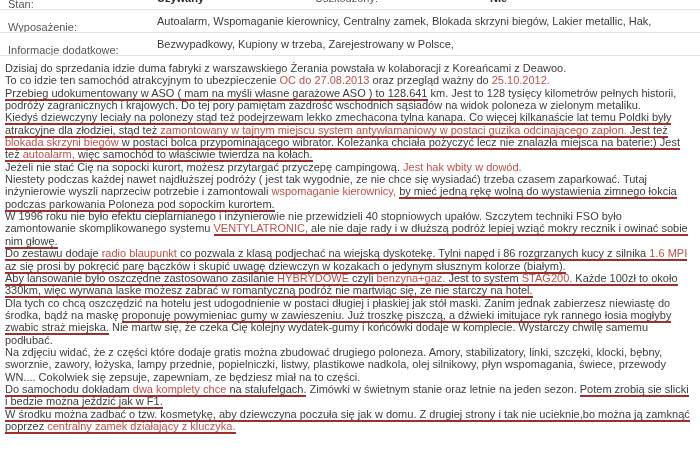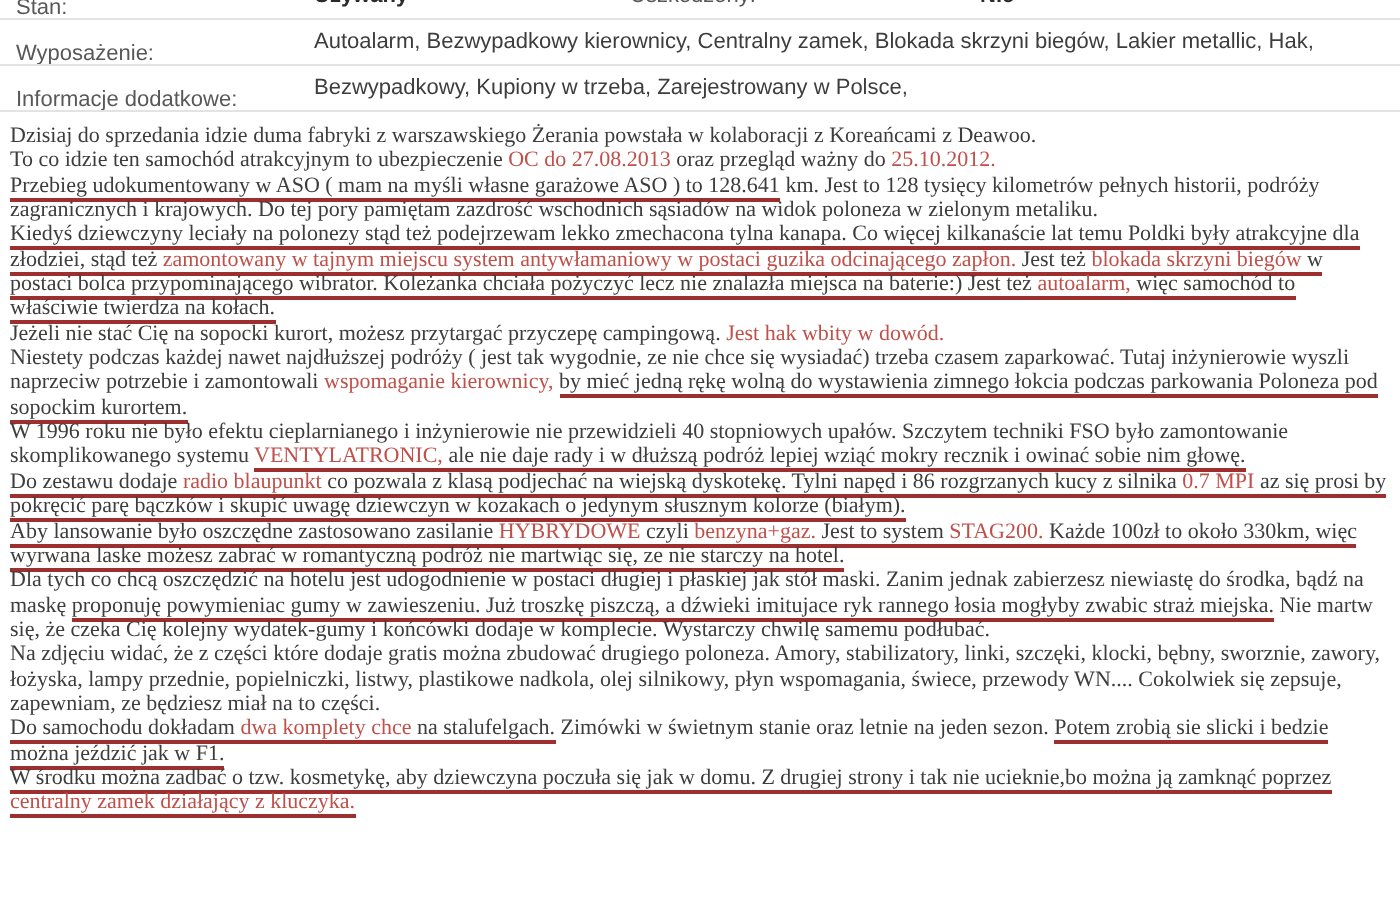--- a/index.html
+++ b/index.html
@@ -21,51 +21,51 @@
   .w-lbl1{width:149px;flex:none;margin-top:12px;}
   .w-val1{width:158px;flex:none;}
   .w-lbl2{width:175px;flex:none;}
   .flex1{flex:1;}
   .bold{font-weight:bold;color:var(--bold);}
   
   .desc{
     padding:6px 6px 0 5px;
     font-size:11px;line-height:12.35px;color:var(--text);
   }
-  .desc p{margin:0;font-family:Liberation Serif, serif;}
+  .desc p{margin:0;}
   .red{color:var(--red);}
   .ul{border-bottom:2px solid var(--ul);}
 </style>
 </head>
 <body>
 
 <div class="spec-table">
   <div class="spec-row">
     <span class="lbl w-lbl1">Stan:</span>
     <span class="bold w-val1">Używany</span>
     <span class="lbl w-lbl2">Uszkodzony:</span>
     <span class="bold flex1">Nie</span>
   </div>
   <div class="spec-row">
     <span class="lbl w-lbl1">Wyposażenie:</span>
-    <span class="flex1">Autoalarm, Bezwypadkowy kierownicy, Centralny zamek, Blokada skrzyni biegów, Lakier metallic, Hak,</span>
+    <span class="flex1">Autoalarm, Wspomaganie kierownicy, Centralny zamek, Blokada skrzyni biegów, Lakier metallic, Hak,</span>
   </div>
   <div class="spec-row">
     <span class="lbl w-lbl1">Informacje dodatkowe:</span>
     <span class="flex1">Bezwypadkowy, Kupiony w trzeba, Zarejestrowany w Polsce,</span>
   </div>
 </div>
 
 <div class="desc">
     <p><span>Dzisiaj do sprzedania idzie duma fabryki z warszawskiego Żerania powstała w kolaboracji z Koreańcami z Deawoo.</span></p>
     <p><span>To co idzie ten samochód atrakcyjnym to ubezpieczenie </span><span class="red">OC do 27.08.2013</span><span> oraz przegląd ważny do </span><span class="red">25.10.2012.</span></p>
     <p><span class="ul">Przebieg udokumentowany w ASO ( mam na myśli własne garażowe ASO ) to 128.641</span><span> km. Jest to 128 tysięcy kilometrów pełnych historii, podróży zagranicznych i krajowych. Do tej pory pamiętam zazdrość wschodnich sąsiadów na widok poloneza w zielonym metaliku.</span></p>
     <p><span class="ul">Kiedyś dziewczyny leciały na polonezy stąd też podejrzewam lekko zmechacona tylna kanapa. Co więcej kilkanaście lat temu Poldki były atrakcyjne dla złodziei, stąd też </span><span class="red ul">zamontowany w tajnym miejscu system antywłamaniowy w postaci guzika odcinającego zapłon.</span><span class="ul"> Jest też </span><span class="red ul">blokada skrzyni biegów</span><span class="ul"> w postaci bolca przypominającego wibrator. Koleżanka chciała pożyczyć lecz nie znalazła miejsca na baterie:) Jest też </span><span class="red ul">autoalarm,</span><span class="ul"> więc samochód to właściwie twierdza na kołach.</span></p>
     <p><span>Jeżeli nie stać Cię na sopocki kurort, możesz przytargać przyczepę campingową. </span><span class="red">Jest hak wbity w dowód.</span></p>
     <p><span>Niestety podczas każdej nawet najdłuższej podróży ( jest tak wygodnie, ze nie chce się wysiadać) trzeba czasem zaparkować. Tutaj inżynierowie wyszli naprzeciw potrzebie i zamontowali </span><span class="red">wspomaganie kierownicy,</span><span> </span><span class="ul">by mieć jedną rękę wolną do wystawienia zimnego łokcia podczas parkowania Poloneza pod sopockim kurortem.</span></p>
     <p><span>W 1996 roku nie było efektu cieplarnianego i inżynierowie nie przewidzieli 40 stopniowych upałów. Szczytem techniki FSO było zamontowanie skomplikowanego systemu </span><span class="red ul">VENTYLATRONIC,</span><span class="ul"> ale nie daje rady i w dłuższą podróż lepiej wziąć mokry recznik i owinać sobie nim głowę.</span></p>
-    <p><span class="ul">Do zestawu dodaje </span><span class="red ul">radio blaupunkt</span><span class="ul"> co pozwala z klasą podjechać na wiejską dyskotekę. Tylni napęd i 86 rozgrzanych kucy z silnika </span><span class="red ul">0.7 MPI</span><span class="ul"> az się prosi by pokręcić parę bączków i skupić uwagę dziewczyn w kozakach o jedynym słusznym kolorze (białym).</span></p>
+    <p><span class="ul">Do zestawu dodaje </span><span class="red ul">radio blaupunkt</span><span class="ul"> co pozwala z klasą podjechać na wiejską dyskotekę. Tylni napęd i 86 rozgrzanych kucy z silnika </span><span class="red ul">1.6 MPI</span><span class="ul"> az się prosi by pokręcić parę bączków i skupić uwagę dziewczyn w kozakach o jedynym słusznym kolorze (białym).</span></p>
     <p><span class="ul">Aby lansowanie było oszczędne zastosowano zasilanie </span><span class="red ul">HYBRYDOWE</span><span class="ul"> czyli </span><span class="red ul">benzyna+gaz.</span><span class="ul"> Jest to system </span><span class="red ul">STAG200.</span><span class="ul"> Każde 100zł to około 330km, więc wyrwana laske możesz zabrać w romantyczną podróż nie martwiąc się, ze nie starczy na hotel.</span></p>
     <p><span>Dla tych co chcą oszczędzić na hotelu jest udogodnienie w postaci długiej i płaskiej jak stół maski. Zanim jednak zabierzesz niewiastę do środka, bądź na maskę </span><span class="ul">proponuję powymieniac gumy w zawieszeniu. Już troszkę piszczą, a dźwieki imitujace ryk rannego łosia mogłyby zwabic straż miejska.</span><span> Nie martw się, że czeka Cię kolejny wydatek-gumy i końcówki dodaje w komplecie. Wystarczy chwilę samemu podłubać.</span></p>
     <p><span>Na zdjęciu widać, że z części które dodaje gratis można zbudować drugiego poloneza. Amory, stabilizatory, linki, szczęki, klocki, bębny, sworznie, zawory, łożyska, lampy przednie, popielniczki, listwy, plastikowe nadkola, olej silnikowy, płyn wspomagania, świece, przewody WN.... Cokolwiek się zepsuje, zapewniam, ze będziesz miał na to części.</span></p>
     <p><span class="ul">Do samochodu dokładam </span><span class="red ul">dwa komplety chce</span><span class="ul"> na stalufelgach.</span><span> Zimówki w świetnym stanie oraz letnie na jeden sezon. </span><span class="ul">Potem zrobią sie slicki i bedzie można jeździć jak w F1.</span></p>
     <p><span class="ul">W środku można zadbać o tzw. kosmetykę, aby dziewczyna poczuła się jak w domu. Z drugiej strony i tak nie ucieknie,bo można ją zamknąć poprzez </span><span class="red ul">centralny zamek działający z kluczyka.</span></p>
   </div>
 
 </body></html>

